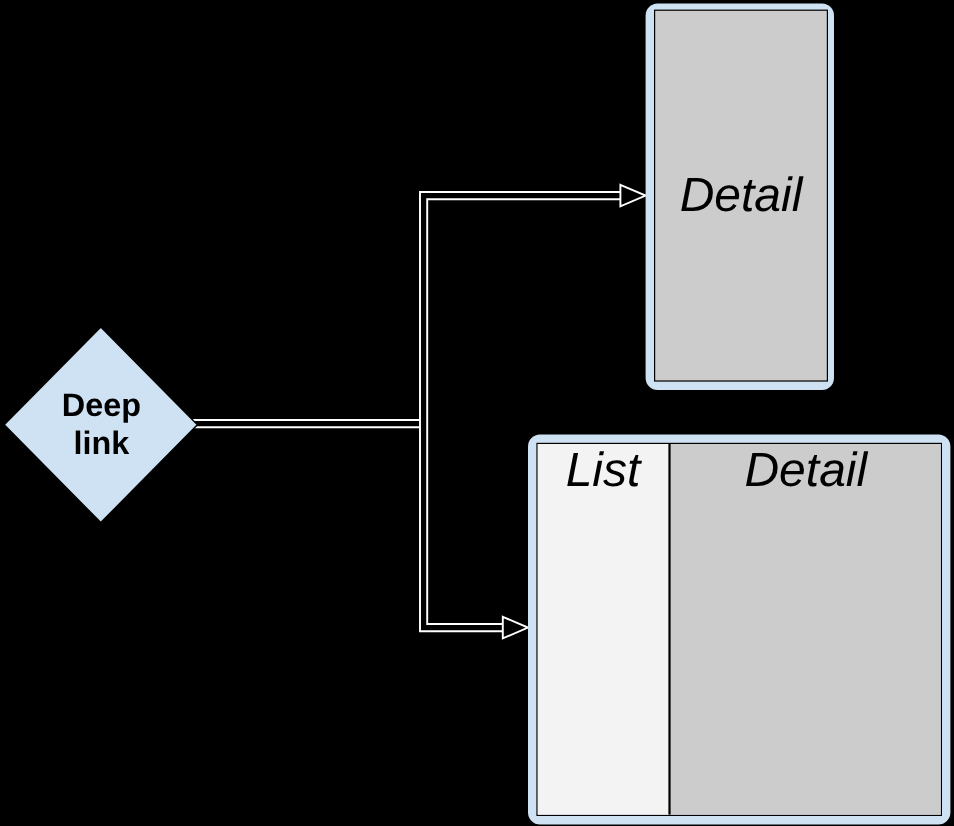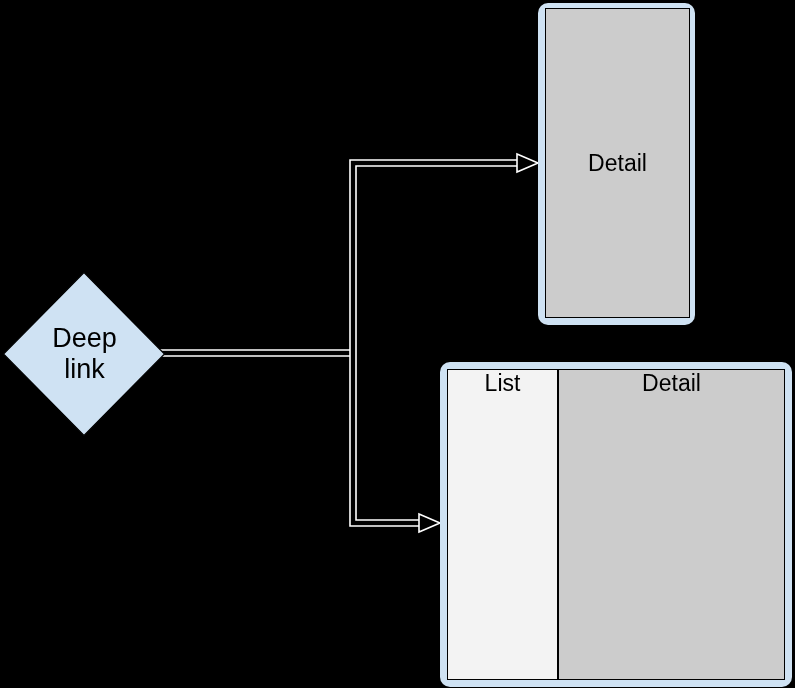--- a/index.html
+++ b/index.html
@@ -22,39 +22,40 @@
   svg.layer{position:absolute;left:0;top:0;}
   .connector{fill:none;stroke:var(--line);stroke-width:1.6;}
   .arrowhead{fill:var(--bg);stroke:var(--line);stroke-width:1.6;}
   .diamond-shape{fill:var(--accent);stroke:var(--ink);stroke-width:1.2;}
 
   .diamond-label{
     position:absolute;left:14px;top:272px;width:141px;height:163px;
     display:flex;align-items:center;justify-content:center;
     text-align:center;font-size:27px;line-height:31px;
     white-space:pre-line;
+    font-weight:bold;
   }
 
   .frame{position:absolute;background:var(--accent);border-radius:10px;}
   .frame-top{left:538px;top:3px;width:157px;height:322px;}
   .frame-top .screen{
     position:absolute;left:7px;top:5px;right:5px;bottom:7px;
     background:var(--panel-gray);border:1px solid var(--ink);
     display:flex;align-items:center;justify-content:center;
   }
   .frame-bottom{left:440px;top:362px;width:352px;height:325px;}
   .frame-bottom .screen{
     position:absolute;inset:7px;
     border:1px solid var(--ink);
     display:flex;overflow:hidden;
   }
   .pane{display:flex;align-items:flex-start;justify-content:center;}
   .pane-list{width:109px;background:var(--panel-light);border-right:2px solid var(--ink);}
   .pane-detail{flex:1;background:var(--panel-gray);}
-  .screen-label{font-size:23px;color:var(--ink);}
+  .screen-label{font-size:40px;color:var(--ink);font-style:italic;}
 </style>
 </head>
 <body>
 
 <div class="canvas">
 
   <svg class="layer" width="795" height="688" viewBox="0 0 795 688" aria-hidden="true">
 
     <g>
       <path class="connector" d="M160,350 H350"></path>

